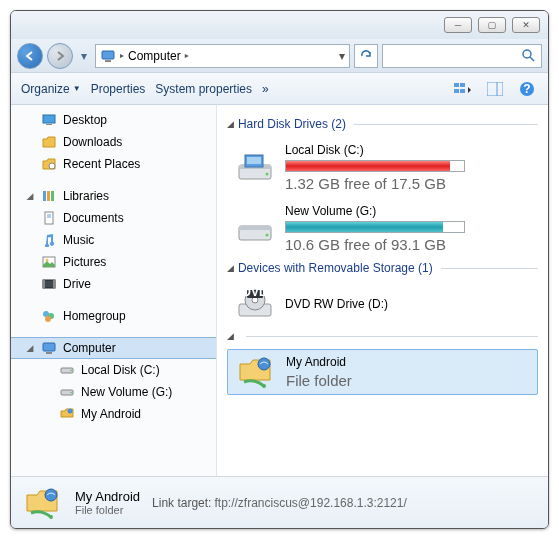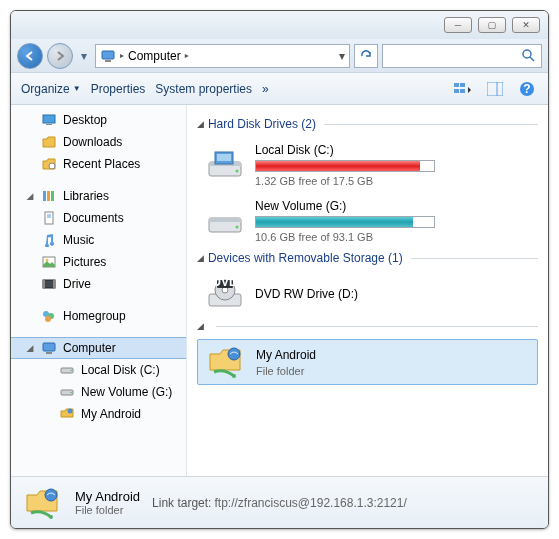--- a/index.html
+++ b/index.html
@@ -16,42 +16,42 @@
 .addr-icon { width: 16px; height: 16px; display: flex; align-items: center; justify-content: center; }
 .addr-text { color: #000; }
 .addr-arrow { color: #555; font-size: 8px; }
 .refresh-btn { width: 24px; height: 24px; border: 1px solid #a0b0c0; background: #fff; display: flex; align-items: center; justify-content: center; color: #2a6db3; cursor: pointer; }
 .search-box { width: 160px; height: 24px; background: #fff; border: 1px solid #a0b0c0; display: flex; align-items: center; padding: 0 6px; gap: 4px; color: #888; font-style: italic; }
 .toolbar { height: 32px; background: linear-gradient(to bottom, #f6f9fc, #e7eef6); border-bottom: 1px solid #c9d5e2; display: flex; align-items: center; padding: 0 10px; gap: 10px; color: #1a3e6a; }
 .toolbar-item { display: flex; align-items: center; gap: 3px; cursor: pointer; }
 .toolbar-spacer { flex: 1; }
 .toolbar-icon { width: 22px; height: 22px; display: flex; align-items: center; justify-content: center; cursor: pointer; }
 .content { flex: 1; display: flex; background: #fff; overflow: hidden; }
-.sidebar { width: 176px; border-right: 1px solid #e0e6ec; padding: 4px 0; overflow-y: auto; background: #fafbfc; }
+.sidebar { width: 206px; border-right: 1px solid #e0e6ec; padding: 4px 0; overflow-y: auto; background: #fafbfc; }
 .tree-item { display: flex; align-items: center; height: 22px; padding-left: 30px; gap: 6px; cursor: pointer; }
 .tree-item.l2 { padding-left: 48px; }
 .tree-item.selected { background: #d0e2f5; border: 1px solid #8ab4e0; border-left: none; border-right: none; }
 .tree-item.header { padding-left: 14px; font-weight: normal; }
 .tree-expand { width: 10px; color: #666; font-size: 9px; display: inline-block; text-align: center; }
 .tree-icon { width: 16px; height: 16px; display: flex; align-items: center; justify-content: center; font-size: 12px; }
 .tree-spacer { height: 10px; }
 .main-pane { flex: 1; padding: 8px 10px; overflow-y: auto; }
 .group-header { display: flex; align-items: center; color: #1a3e8a; font-size: 13px; margin: 4px 0 8px 0; cursor: pointer; }
 .group-header .arrow { margin-right: 4px; font-size: 9px; color: #555; }
 .group-header .line { flex: 1; height: 1px; background: #d0d8e0; margin-left: 8px; }
 .drive-item { display: flex; align-items: center; padding: 4px 6px; margin-bottom: 4px; gap: 10px; border-radius: 2px; cursor: pointer; }
 .drive-item.selected { background: #d9eaf9; border: 1px solid #7fb5e8; }
 .drive-icon { width: 42px; height: 36px; display: flex; align-items: center; justify-content: flex-end; }
 .drive-info { flex: 1; }
 .drive-name { color: #000; margin-bottom: 3px; }
 .drive-bar { width: 180px; height: 12px; border: 1px solid #a0a8b0; background: #fff; margin-bottom: 3px; position: relative; }
 .drive-bar-fill { height: 100%; }
 .drive-bar-fill.red { background: linear-gradient(to bottom, #ff8080, #e02020, #ff6060); }
 .drive-bar-fill.teal { background: linear-gradient(to bottom, #60d0d8, #20a0b0, #50c0c8); }
-.drive-free { color: #666; font-size: 11px; }
+.drive-free { color: #666; font-size: 15px; }
 .details-pane { height: 52px; border-top: 1px solid #d0d8e0; background: linear-gradient(to bottom, #f4f8fc, #e8eff6); display: flex; align-items: center; padding: 0 12px; gap: 12px; }
 .details-icon { width: 40px; height: 40px; display: flex; align-items: center; justify-content: center; }
 .details-text .name { font-size: 13px; color: #000; }
 .details-text .type { color: #666; font-size: 11px; }
 .details-meta { color: #666; font-size: 11px; }
 .details-meta .label { color: #555; }
 svg { display: block; }
 </style>
 </head>
 <body>

